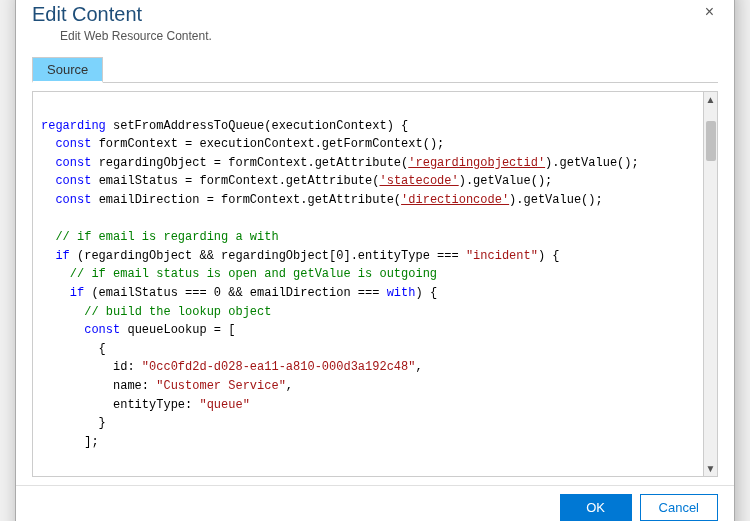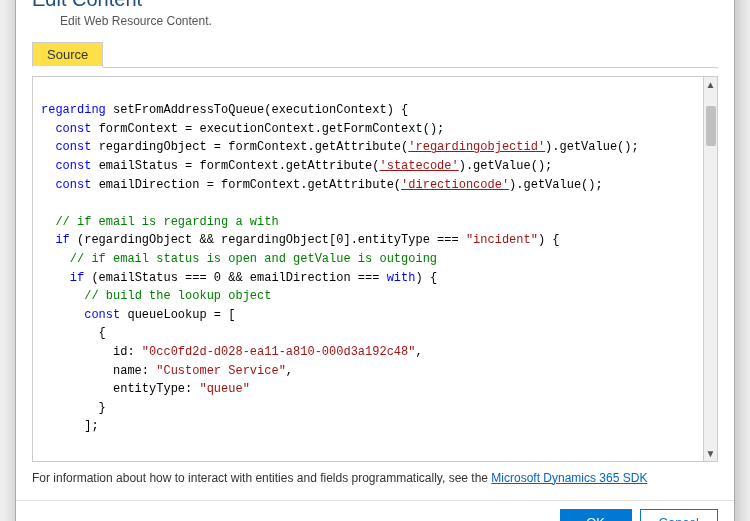--- a/index.html
+++ b/index.html
@@ -70,21 +70,21 @@
       padding: 4px 14px;
       font-size: 13px;
       color: #333;
       cursor: pointer;
       border: 1px solid #ccc;
       border-bottom: none;
       background: #fff;
       margin-bottom: -1px;
     }
     .tab.active {
-      background: #fde047;
+      background: #7dd3fc;
       border-color: #ccc;
       border-bottom: 2px solid #fff;
       font-weight: 400;
     }
     .code-editor-container {
       flex: 1;
       border: 1px solid #ccc;
       background: #fff;
       display: flex;
       overflow: hidden;
@@ -206,22 +206,19 @@
 <span>        }</span>
 <span>      ];</span>
       </div>
       <div class="scrollbar-track">
         <span class="scrollbar-arrow">▲</span>
         <div class="scrollbar-thumb"></div>
         <span class="scrollbar-arrow" style="margin-top:auto;">▼</span>
       </div>
     </div>
 
-    <div class="info-bar">
-      <span>For information about how to interact with entities and fields programmatically, see the </span><a class="info-link"><span>Microsoft Dynamics 365 SDK</span></a>
-    </div>
   </div>
 
   <div class="dialog-footer">
     <button class="btn btn-primary">OK</button>
     <button class="btn btn-secondary">Cancel</button>
   </div>
 </div>
 
 </body></html>

